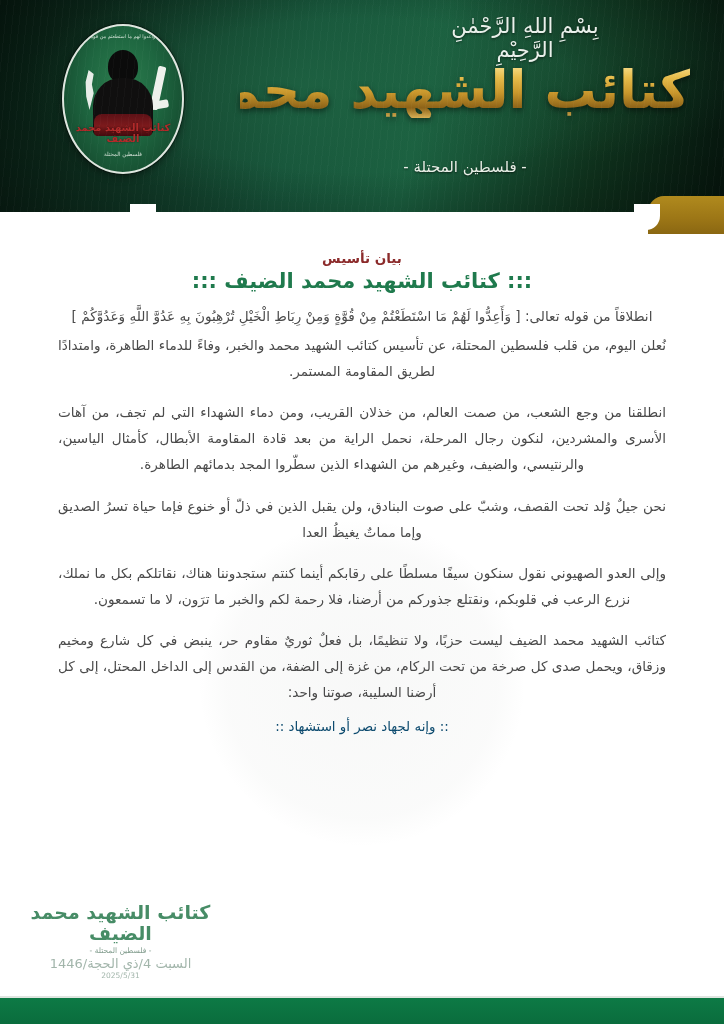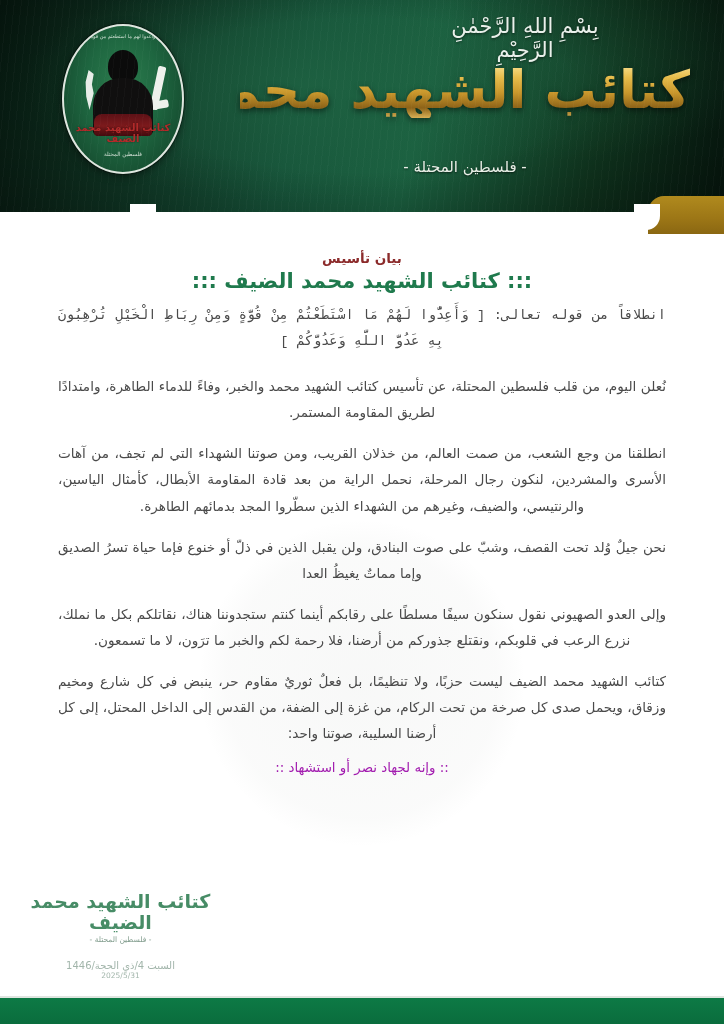--- a/index.html
+++ b/index.html
@@ -238,27 +238,26 @@
   }
   .para{
     color:#4a4a4a;
     font-size:13.6px;
     line-height:1.92;
     text-align:justify;
     text-align-last:center;
     margin-bottom:15px;
   }
   .para.quote{
-    margin-bottom:18px;
-    font-family:Liberation Mono, monospace;
+    margin-bottom:3px;
   }
   .para-tight{ margin-bottom:13px; }
   .closing{
     text-align:center;
-    color:#a21caf;
+    color:#0c4a6e;
     font-size:13.4px;
     margin-top:14px;
   }
 
   
   .footer-mark{
     position:absolute;
     left:28px; bottom:44px;
     width:185px;
     text-align:center;
@@ -273,23 +272,23 @@
     line-height:1.1;
   }
   .fm-sub{
     color:#6a8a78;
     font-size:7.5px;
     opacity:.85;
     margin-top:2px;
   }
   .fm-date{
     color:#8ba396;
-    font-size:10px;
+    font-size:13px;
     opacity:.8;
-    margin-top:16px;
+    margin-top:1px;
   }
   .fm-date2{
     color:#8ba396;
     font-size:7.5px;
     opacity:.8;
     direction:ltr;
   }
   .bottom-band{
     position:absolute;
     left:0; right:0; bottom:0;
@@ -339,21 +338,21 @@
   <div class="sheet-notch-r"></div>
 
   <div class="body-wrap">
     <div class="watermark"></div>
 
     <div class="doc-kicker">بيان تأسيس</div>
     <div class="doc-title">::: كتائب الشهيد محمد الضيف :::</div>
 
     <p class="para quote">انطلاقاً من قوله تعالى: [ وَأَعِدُّوا لَهُمْ مَا اسْتَطَعْتُمْ مِنْ قُوَّةٍ وَمِنْ رِبَاطِ الْخَيْلِ تُرْهِبُونَ بِهِ عَدُوَّ اللَّهِ وَعَدُوَّكُمْ ]</p>
     <p class="para">نُعلن اليوم، من قلب فلسطين المحتلة، عن تأسيس كتائب الشهيد محمد والخبر، وفاءً للدماء الطاهرة، وامتدادًا لطريق المقاومة المستمر.</p>
-    <p class="para">انطلقنا من وجع الشعب، من صمت العالم، من خذلان القريب، ومن صوتنا الشهداء التي لم تجف، من آهات الأسرى والمشردين، لنكون رجال المرحلة، نحمل الراية من بعد قادة المقاومة الأبطال، كأمثال الياسين، والرنتيسي، والضيف، وغيرهم من الشهداء الذين سطّروا المجد بدمائهم الطاهرة.</p>
+    <p class="para">انطلقنا من وجع الشعب، من صمت العالم، من خذلان القريب، ومن دماء الشهداء التي لم تجف، من آهات الأسرى والمشردين، لنكون رجال المرحلة، نحمل الراية من بعد قادة المقاومة الأبطال، كأمثال الياسين، والرنتيسي، والضيف، وغيرهم من الشهداء الذين سطّروا المجد بدمائهم الطاهرة.</p>
     <p class="para">نحن جيلٌ وُلد تحت القصف، وشبّ على صوت البنادق، ولن يقبل الذين في ذلّ أو خنوع فإما حياة تسرُ الصديق وإما مماتٌ يغيظُ العدا</p>
     <p class="para">وإلى العدو الصهيوني نقول سنكون سيفًا مسلطًا على رقابكم أينما كنتم ستجدوننا هناك، نقاتلكم بكل ما نملك، نزرع الرعب في قلوبكم، ونقتلع جذوركم من أرضنا، فلا رحمة لكم والخبر ما ترَون، لا ما تسمعون.</p>
     <p class="para para-tight">كتائب الشهيد محمد الضيف ليست حزبًا، ولا تنظيمًا، بل فعلٌ ثوريٌ مقاوم حر، ينبض في كل شارع ومخيم وزقاق، ويحمل صدى كل صرخة من تحت الركام، من غزة إلى الضفة، من القدس إلى الداخل المحتل، إلى كل أرضنا السليبة، صوتنا واحد:</p>
 
     <div class="closing">:: وإنه لجهاد نصر أو استشهاد ::</div>
   </div>
 
   <div class="footer-mark">
     <div class="fm-logo">كتائب الشهيد محمد الضيف</div>
     <div class="fm-sub">- فلسطين المحتلة -</div>

